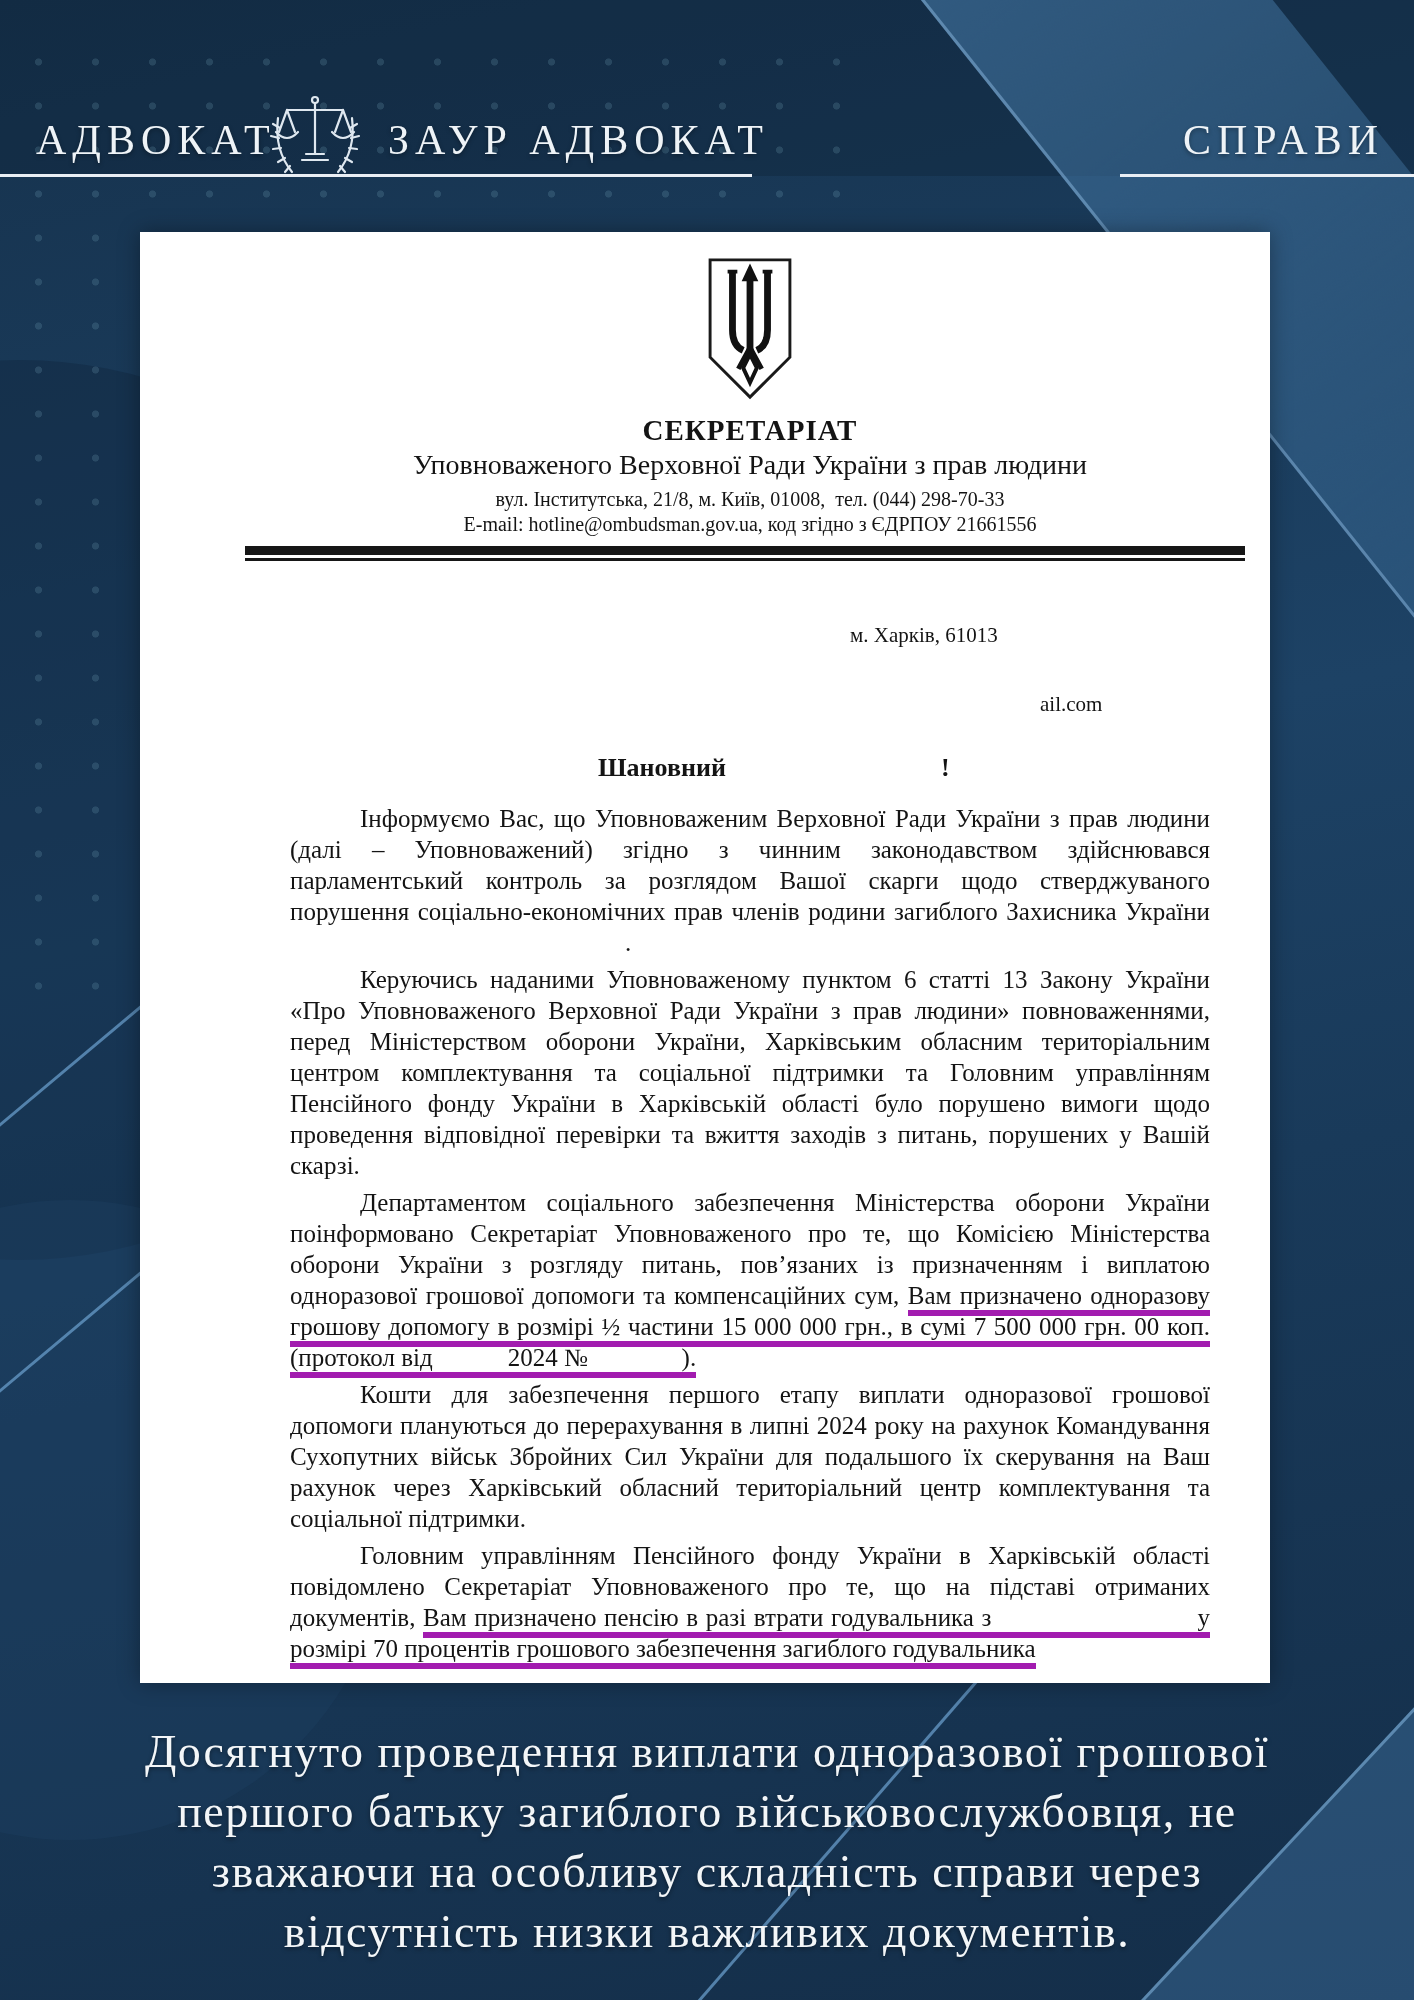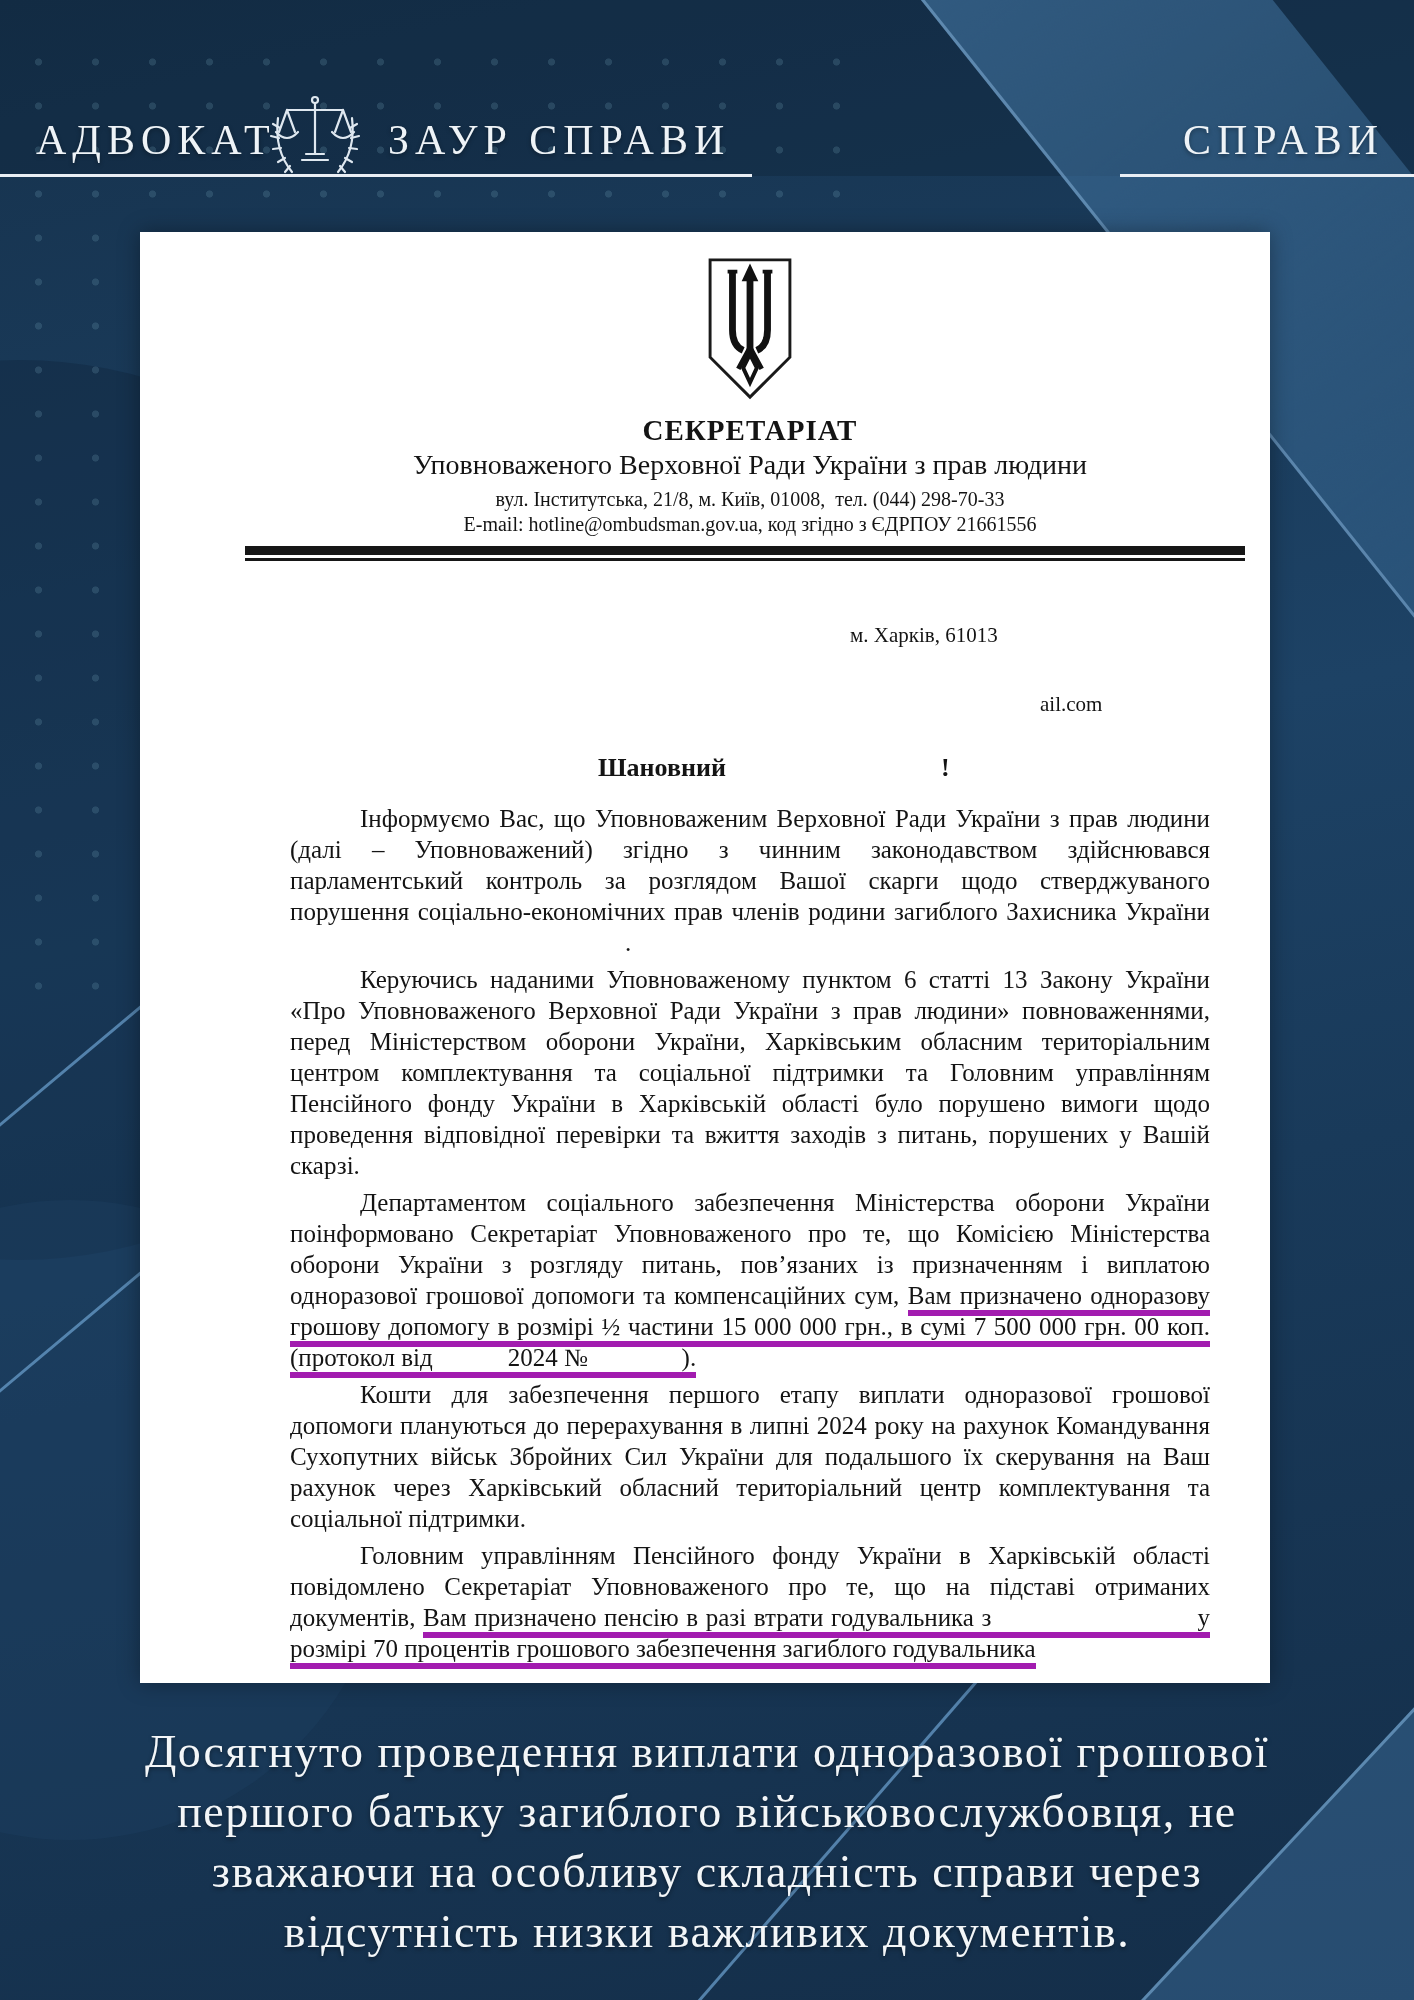--- a/index.html
+++ b/index.html
@@ -99,21 +99,21 @@
       <circle cx="53" cy="12" r="3"></circle>
       <path d="M53 15 V66"></path>
       <path d="M25 22 H81"></path>
       <path d="M25 22 L17 44 M25 22 L33 44"></path>
       <path d="M14 44 Q25 56 36 44"></path>
       <path d="M81 22 L73 44 M81 22 L89 44"></path>
       <path d="M70 44 Q81 56 92 44"></path>
       <path d="M44 66 H62 M40 72 H66"></path>
     </g>
   </svg>
-  <div class="brand-right">ЗАУР СПРАВИ</div>
+  <div class="brand-right">ЗАУР АДВОКАТ</div>
   <div class="section-label">СПРАВИ</div>
   <div class="rule rule-left"></div>
   <div class="rule rule-right"></div>
 
   <div class="page">
     <svg class="emblem" viewBox="0 0 96 150">
       <path d="M7 4 H89 V104 L48 145 L7 104 Z" fill="none" stroke="#1a1a1a" stroke-width="3"></path>
       <g stroke="#111" fill="none">
         <path d="M30 16 V76 Q30 92 41 97" stroke-width="7"></path>
         <path d="M66 16 V76 Q66 92 55 97" stroke-width="7"></path>

